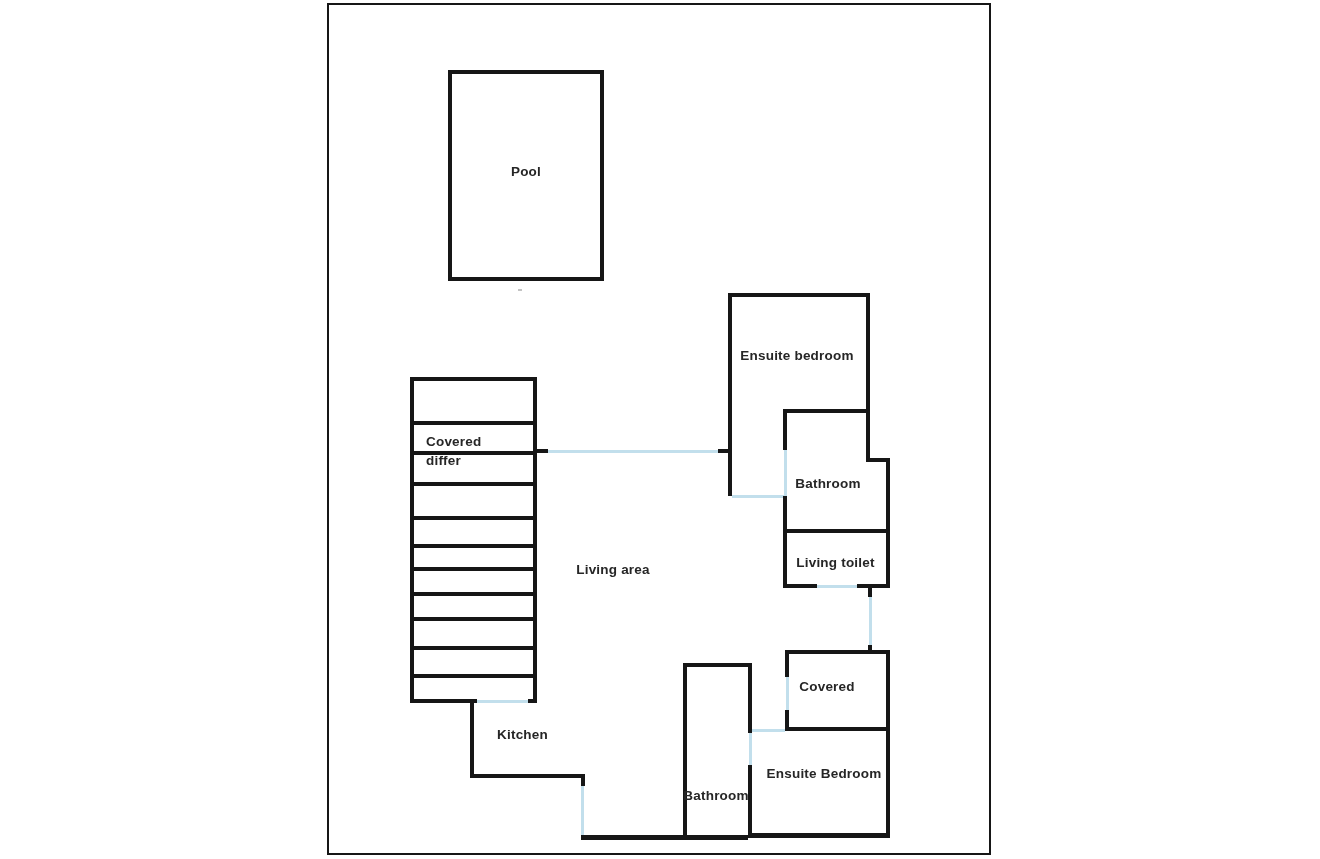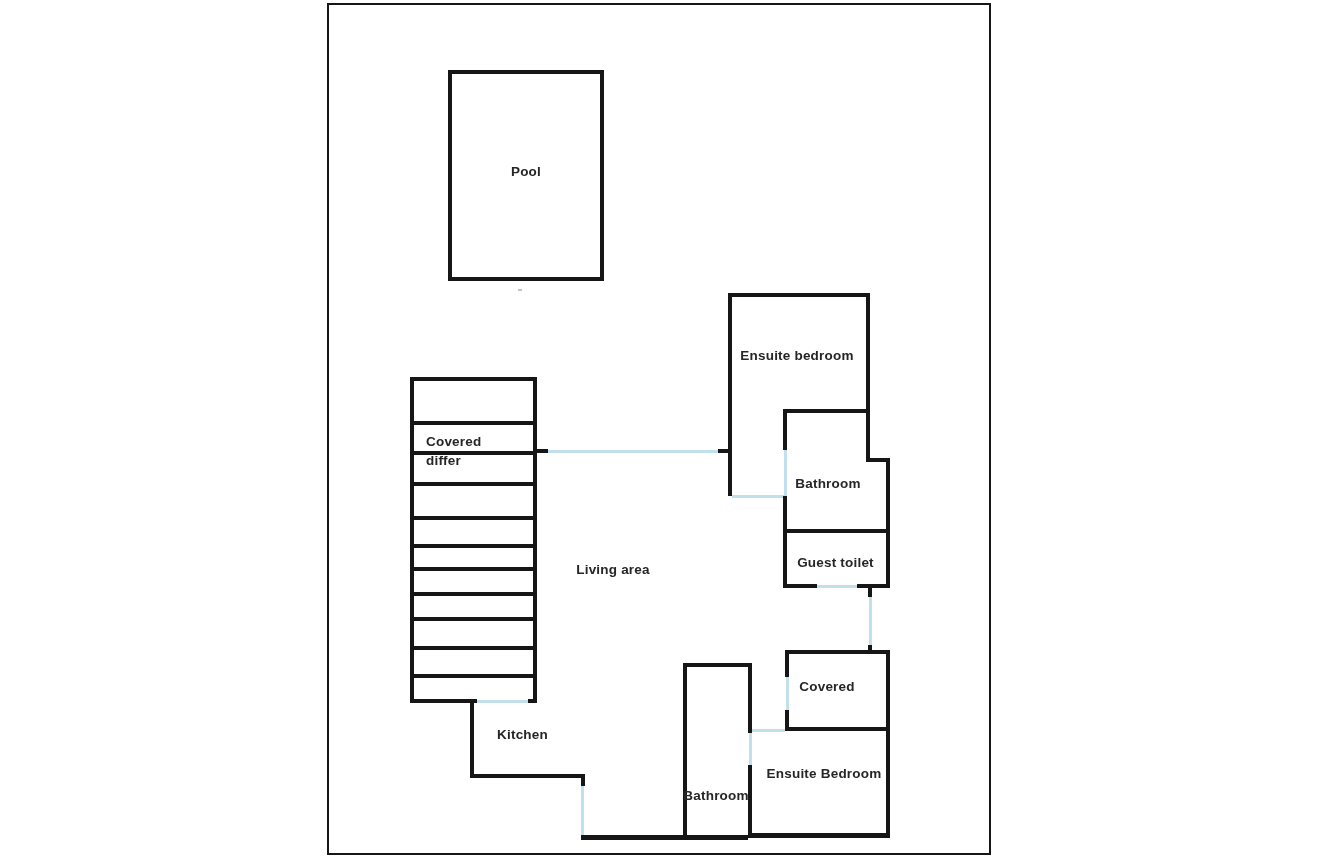--- a/index.html
+++ b/index.html
@@ -75,21 +75,21 @@
   <div class="door" style="left:784px;top:450px;width:3px;height:46px;"></div>
   <div class="wall" style="left:783px;top:496px;width:4px;height:92px;"></div>
   <div class="wall" style="left:866px;top:458px;width:24px;height:4px;"></div>
   <div class="wall" style="left:886px;top:458px;width:4px;height:130px;"></div>
   <div class="wall" style="left:783px;top:529px;width:107px;height:4px;"></div>
   <div class="room-label centered" style="left:783px;top:474px;width:90px;height:19px;">Bathroom</div>
 
   <div class="wall" style="left:783px;top:584px;width:34px;height:4px;"></div>
   <div class="door" style="left:817px;top:585px;width:40px;height:3px;"></div>
   <div class="wall" style="left:857px;top:584px;width:33px;height:4px;"></div>
-  <div class="room-label centered" style="left:783px;top:553px;width:105px;height:19px;">Guest toilet</div>
+  <div class="room-label centered" style="left:783px;top:553px;width:105px;height:19px;">Living toilet</div>
 
   <div class="wall" style="left:868px;top:584px;width:4px;height:13px;"></div>
   <div class="door" style="left:869px;top:597px;width:3px;height:48px;"></div>
   <div class="wall" style="left:868px;top:645px;width:4px;height:9px;"></div>
 
   <div class="wall" style="left:785px;top:650px;width:105px;height:4px;"></div>
   <div class="wall" style="left:785px;top:650px;width:4px;height:27px;"></div>
   <div class="door" style="left:786px;top:677px;width:3px;height:33px;"></div>
   <div class="wall" style="left:785px;top:710px;width:4px;height:21px;"></div>
   <div class="wall" style="left:785px;top:727px;width:105px;height:4px;"></div>

